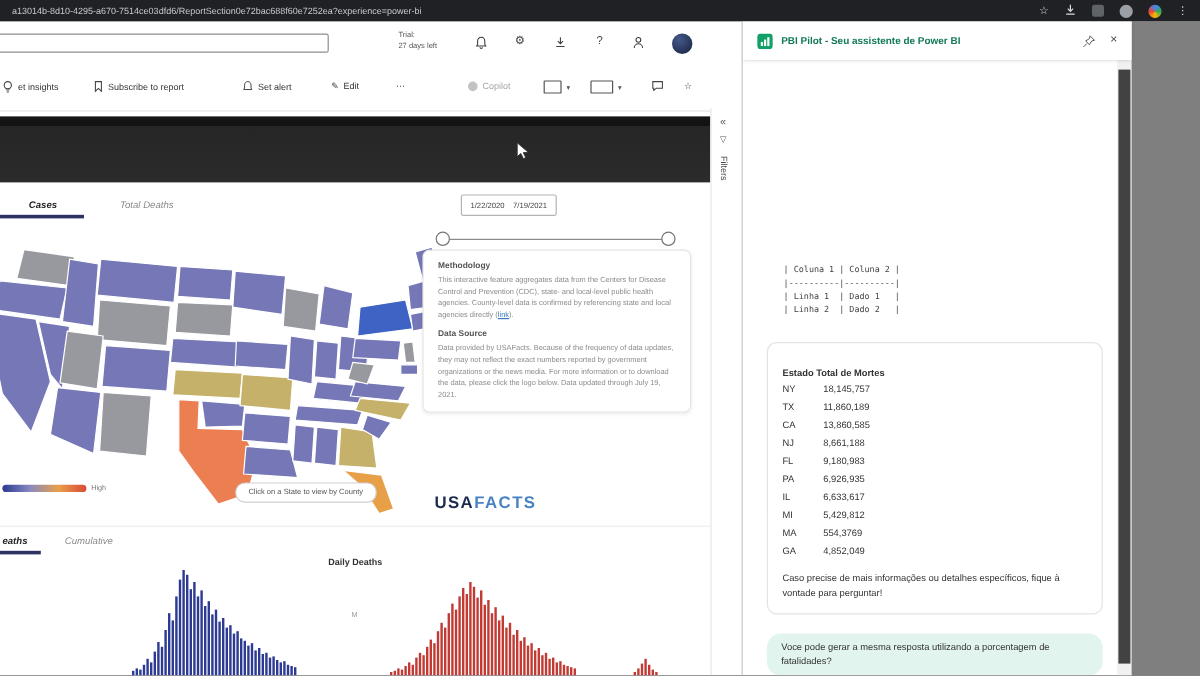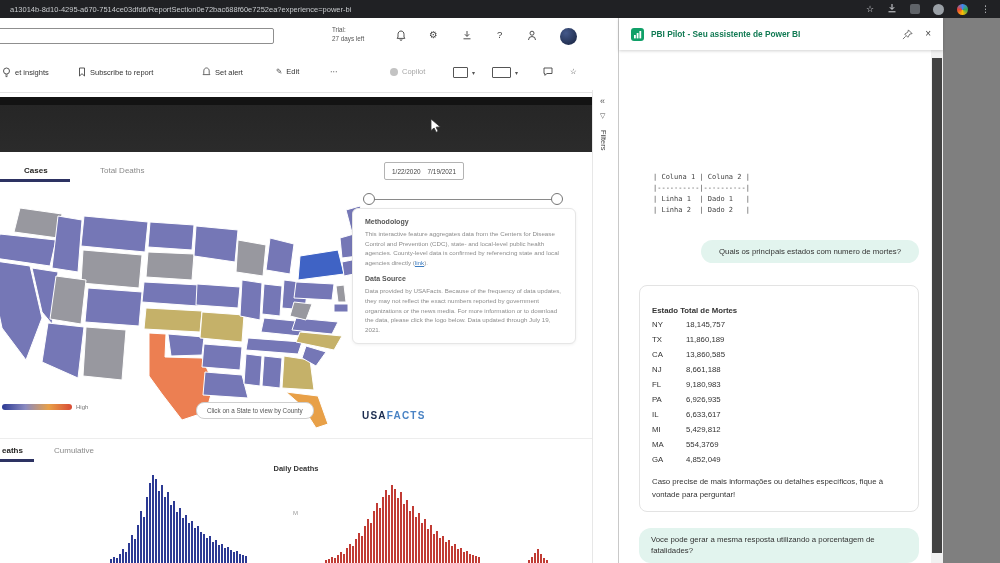--- a/index.html
+++ b/index.html
@@ -32,21 +32,21 @@
   .mi.dim{color:#a6a6a6;}
   .view-box{width:13px;height:9px;border:1px solid #555;border-radius:1px;display:inline-block;}
   .view-box.wide{width:17px;}
   .chev{font-size:6px;color:#555;}
   .dot-circle{width:8px;height:8px;border-radius:50%;background:#c3c3c3;display:inline-block;}
 
   .banner{position:absolute;left:0;top:79px;width:592px;height:55px;
           background:linear-gradient(#131313 0%,#131313 14%,#262626 15%,#2b2b2b 100%);}
   .cursor{position:absolute;left:430px;top:100px;z-index:5;}
 
-  .tab{position:absolute;font-size:8px;font-weight:bold;color:#252423;}
+  .tab{position:absolute;font-size:8px;font-weight:bold;color:#252423;font-style:italic;}
   .tab.inactive{font-weight:normal;color:#8a8a8a;}
   .tab-underline{position:absolute;height:3px;background:#2d3262;}
 
   .date-pill{position:absolute;left:384px;top:144px;width:78px;height:16px;border:1px solid #b3b3b3;
              border-radius:2px;display:flex;align-items:center;justify-content:center;gap:7px;
              font-size:6.4px;color:#444;background:#fff;}
   .slider-track{position:absolute;left:368px;top:181px;width:194px;height:1px;background:#8a8a8a;}
   .slider-handle{position:absolute;top:175px;width:12px;height:12px;border-radius:50%;
                  background:#fff;border:1.5px solid #767676;box-sizing:border-box;}
 
@@ -54,21 +54,21 @@
   .usmap path{stroke:#fff;stroke-width:1;stroke-linejoin:round;}
   .st-p{fill:#7577b6}.st-g{fill:#98989f}.st-k{fill:#c5b169}
   .st-o{fill:#ec7f52}.st-f{fill:#e8a048}.st-b{fill:#3f63c5}
 
   .legend{position:absolute;left:2px;top:386px;display:flex;align-items:center;gap:4px;}
   .legend-bar{width:70px;height:6px;border-radius:3px;
               background:linear-gradient(90deg,#2c3a94,#8a8ac0,#e8a048,#d84b35);}
   .legend-label{font-size:6px;color:#777;}
   .county-btn{position:absolute;left:196px;top:384px;height:15px;line-height:15px;padding:0 10px;
               border:1px solid #cfcfcf;border-radius:8px;background:#fff;font-size:6.3px;color:#555;}
-  .usafacts{position:absolute;left:362px;top:392px;font-size:10px;font-weight:bold;letter-spacing:1.2px;}
+  .usafacts{position:absolute;left:362px;top:392px;font-size:14px;font-weight:bold;letter-spacing:1.2px;}
   .usafacts .p1{color:#1b2c4f;} .usafacts .p2{color:#4a83c4;}
 
   .divider{position:absolute;left:0;top:420px;width:592px;height:1px;background:#ededed;}
   .chart-title{position:absolute;left:0;top:446px;width:592px;text-align:center;
                font-size:7.5px;font-weight:bold;color:#333;}
   .axis-m{position:absolute;left:293px;top:492px;font-size:6px;color:#999;}
   .cluster{position:absolute;bottom:0;display:flex;align-items:flex-end;gap:1px;}
   .bar{width:2px;}
 
   
@@ -431,21 +431,20 @@
         </svg>
         <span class="close-x">×</span>
       </span>
     </div>
 
     <div class="chat-scroll">
       <pre class="code">| Coluna 1 | Coluna 2 |
 |----------|----------|
 | Linha 1  | Dado 1   |
 | Linha 2  | Dado 2   |</pre>
-      <div class="bubble b1">Quais os principais estados com numero de mortes?</div>
       <div class="answer-card">
         <p class="thead">Estado Total de Mortes</p>
         <div>
             <div class="t-row">
               <span class="t-state">NY</span>
               <span>18,145,757</span>
             </div>
             <div class="t-row">
               <span class="t-state">TX</span>
               <span>11,860,189</span>

